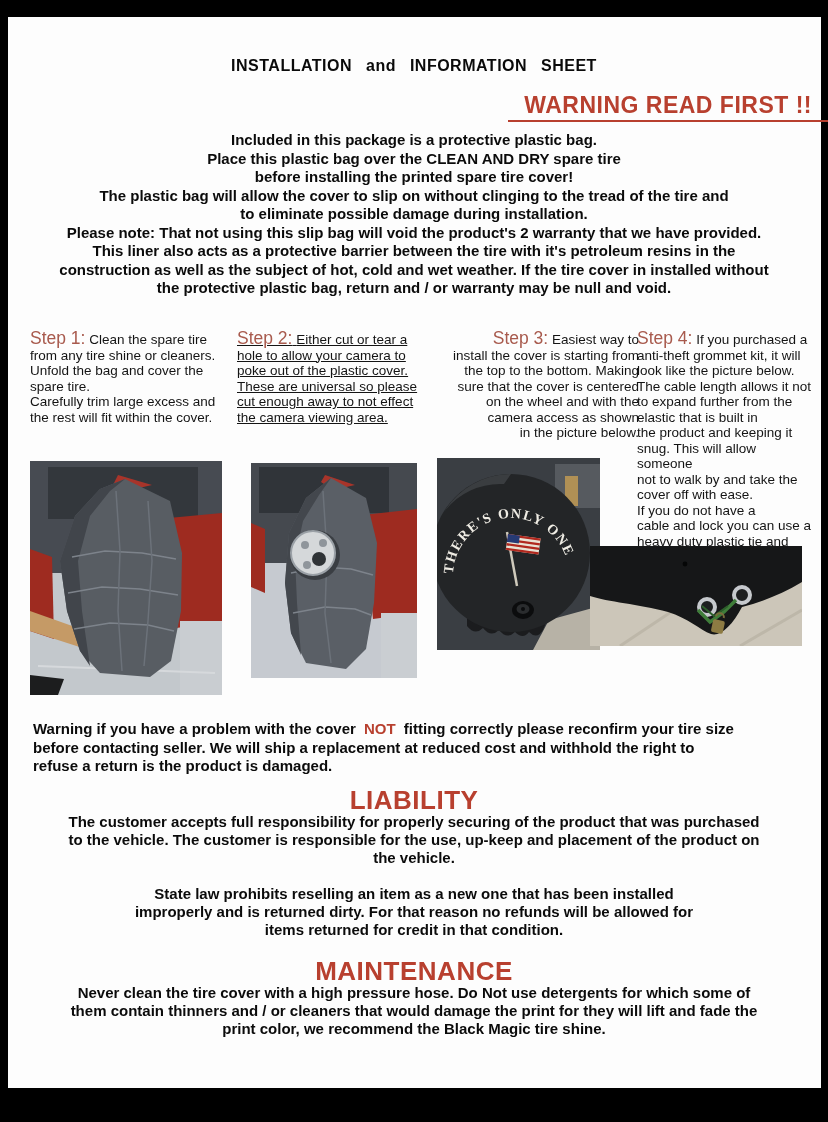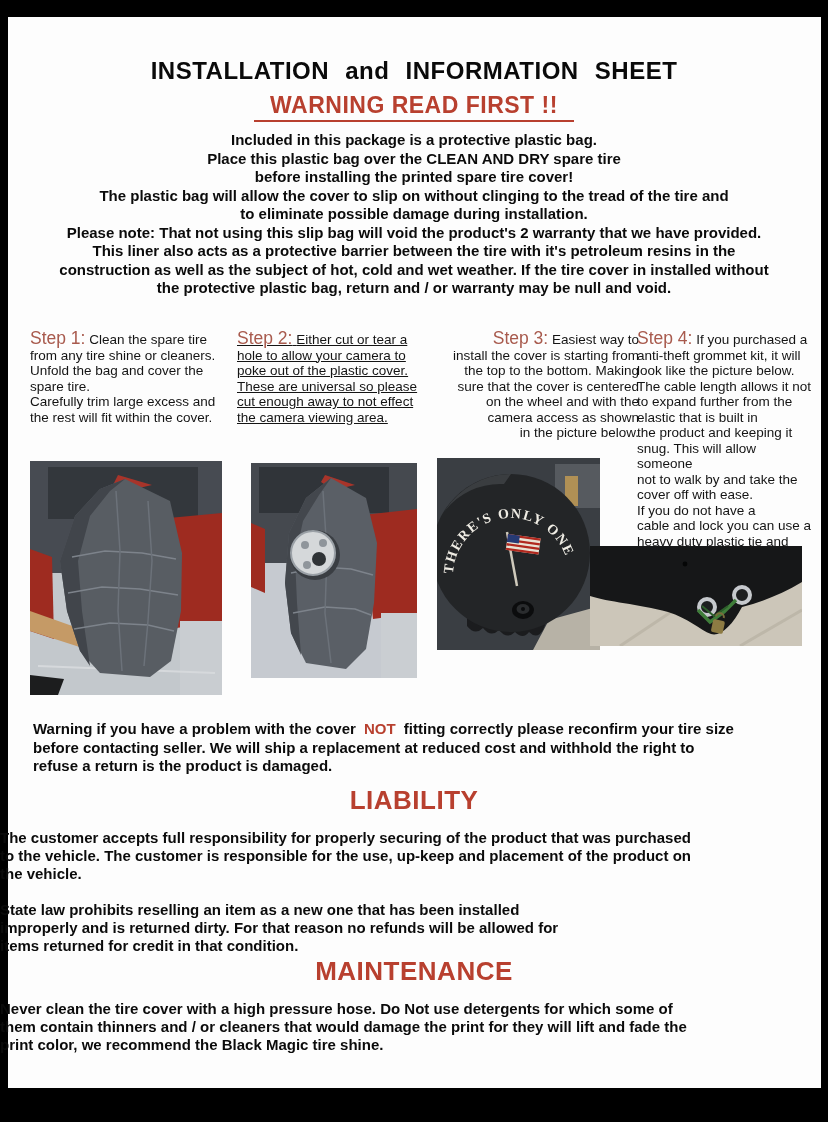--- a/index.html
+++ b/index.html
@@ -11,23 +11,23 @@
   .canvas{
     position:relative;width:828px;height:1122px;margin:0 auto;
     background:#000;overflow:hidden;
     font-family:"Liberation Sans","DejaVu Sans",sans-serif;
     color:var(--text-color);
   }
   .sheet{position:absolute;left:8px;top:17px;width:813px;height:1071px;background:#fdfdfd;}
   .abs{position:absolute;}
   .doc-title{
     left:0;top:57px;width:100%;text-align:center;
-    font-size:24px;font-weight:bold;letter-spacing:.5px;word-spacing:9px;color:#0a0a0a;
-  }
-  .warn-wrap{left:0;top:92px;width:100%;text-align:center;}
+    font-size:16px;font-weight:bold;letter-spacing:.5px;word-spacing:9px;color:#0a0a0a;
+  }
+  .warn-wrap{left:0;top:92px;width:100%;text-align:right;}
   .warn-head{
     display:inline-block;padding:0 16px 1px 16px;
     font-size:23px;font-weight:bold;color:var(--heading-red);
     border-bottom:2px solid var(--heading-red);letter-spacing:.5px;
   }
   .intro{
     left:0;top:131px;width:100%;text-align:center;
     font-size:15px;font-weight:bold;line-height:18.5px;white-space:pre-line;color:#0b0b0b;
   }
   .step{font-size:13.5px;line-height:15.5px;white-space:pre-line;color:#141414;}
@@ -46,22 +46,22 @@
     font-size:15px;font-weight:bold;line-height:18.5px;white-space:pre-line;color:#0b0b0b;
   }
   .fit-warning .hl{color:var(--heading-red);margin:0 4px;}
   .section-head{
     left:0;width:100%;text-align:center;
     font-size:26px;font-weight:bold;color:var(--heading-red);letter-spacing:.5px;
   }
   .liability-head{top:785px;}
   .maintenance-head{top:956px;}
   .body-para{
-    left:0;width:100%;text-align:left;
-    font-size:15px;font-weight:bold;line-height:17.8px;white-space:pre-line;color:#0b0b0b;margin-top:16px;
+    left:0;width:100%;text-align:center;
+    font-size:15px;font-weight:bold;line-height:17.8px;white-space:pre-line;color:#0b0b0b;
   }
   .liability-para{top:813px;}
   .resell-para{top:885px;}
   .maintenance-para{top:984px;}
 </style>
 </head>
 <body>
 
 <div class="canvas">
   <div class="sheet"></div>

